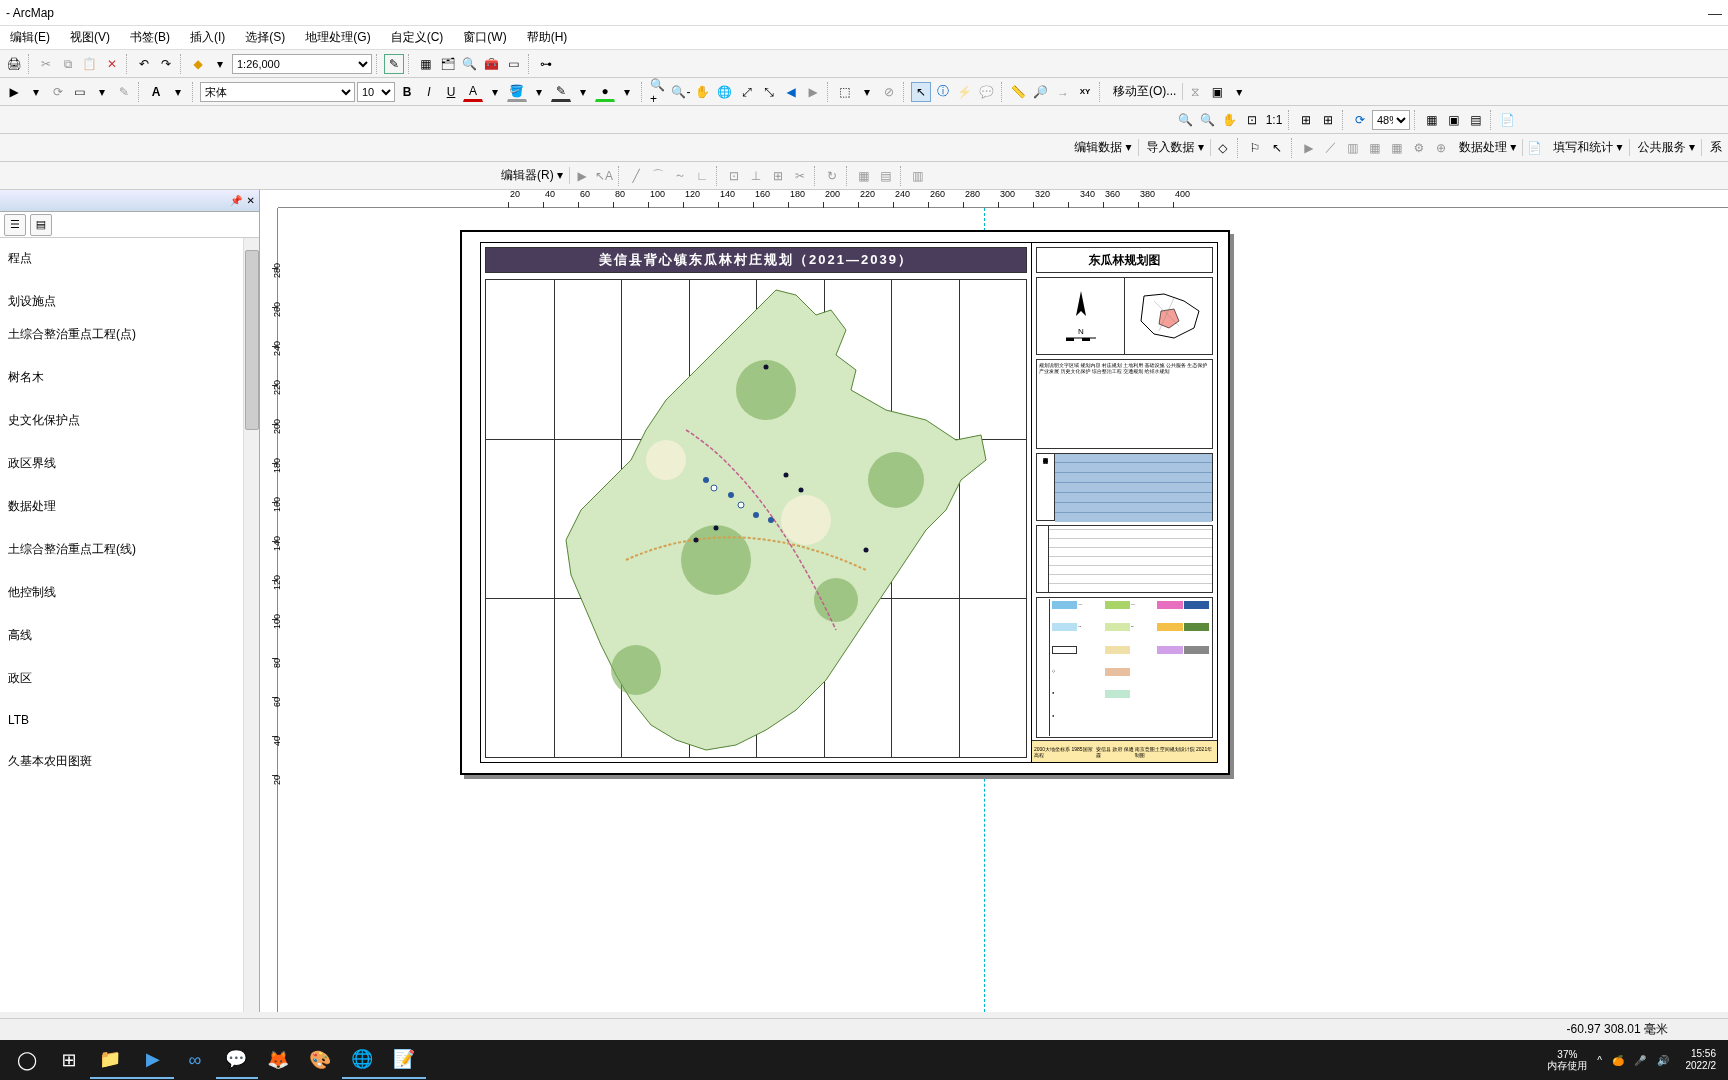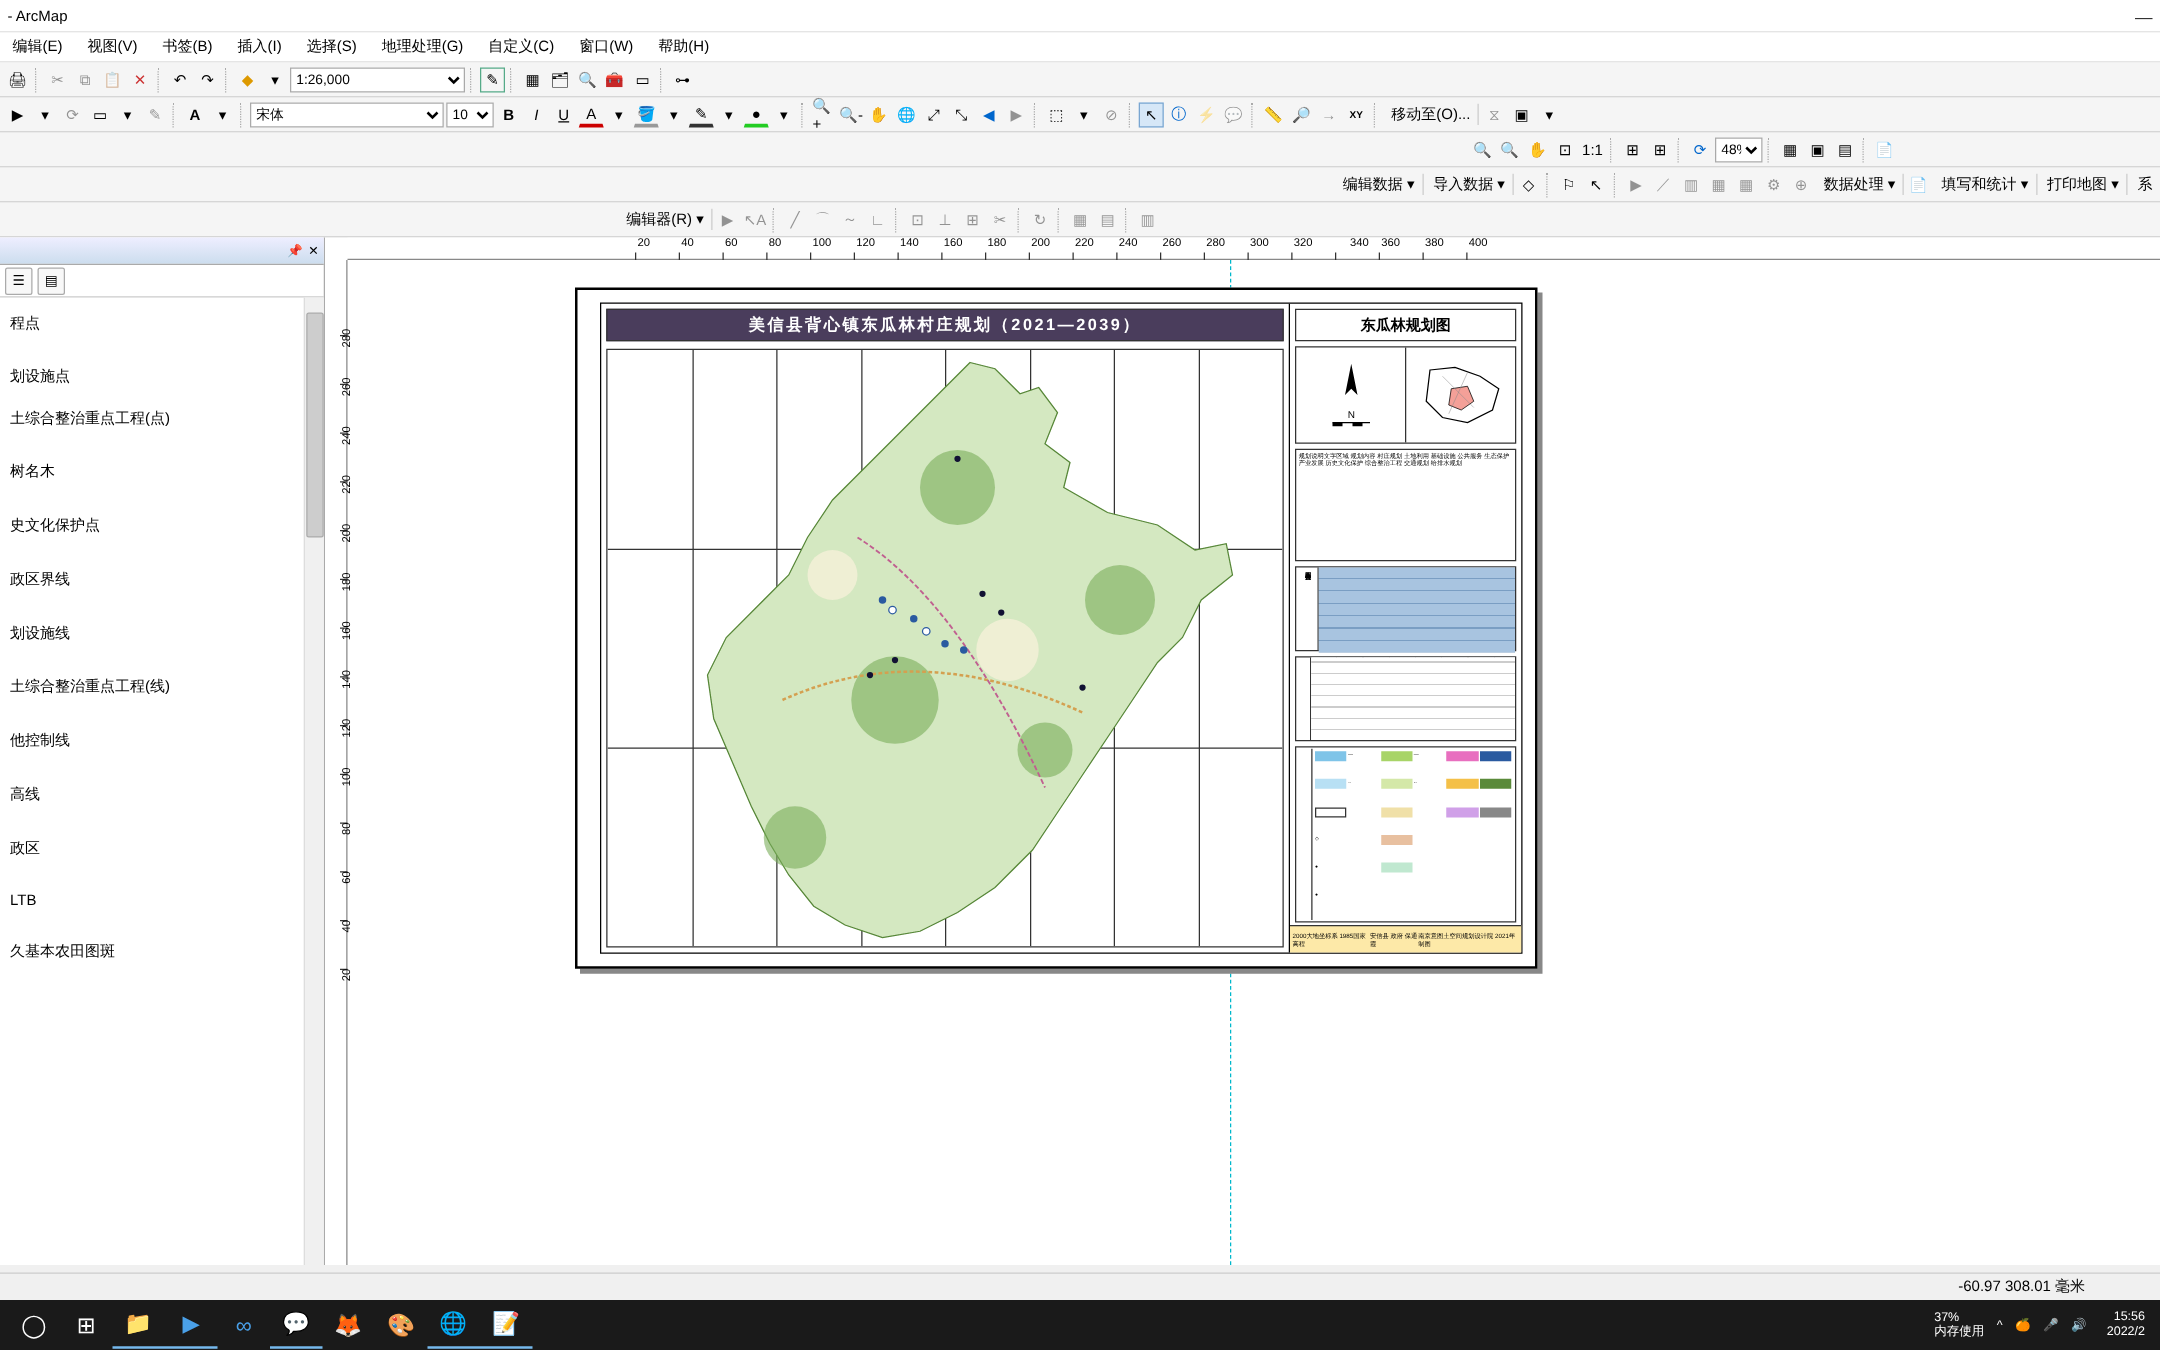--- a/index.html
+++ b/index.html
@@ -190,21 +190,21 @@
   <span class="ico" style="opacity:.4">▶</span>
   <span class="ico" style="opacity:.4">／</span>
   <span class="ico" style="opacity:.4">▥</span>
   <span class="ico" style="opacity:.4">▦</span>
   <span class="ico" style="opacity:.4">▦</span>
   <span class="ico" style="opacity:.4">⚙</span>
   <span class="ico" style="opacity:.4">⊕</span>
   <span class="txt-btn">数据处理 ▾</span>
   <span class="ico">📄</span>
   <span class="txt-btn">填写和统计 ▾</span>
-  <span class="txt-btn">打印地图 ▾</span>
+  <span class="txt-btn">公共服务 ▾</span>
   <span class="txt-btn" style="border:none">系</span>
 </div>
 
 <div class="toolbar" style="padding-left:495px">
   <span class="txt-btn">编辑器(R) ▾</span>
   <span class="ico" style="opacity:.4">▶</span>
   <span class="ico" style="opacity:.4">↖A</span>
   <span class="sep"></span>
   <span class="ico" style="opacity:.4">╱</span>
   <span class="ico" style="opacity:.4">⌒</span>
@@ -239,21 +239,21 @@
       <div style="height:10px"></div>
       <div class="item">划设施点</div>
       <div class="item">土综合整治重点工程(点)</div>
       <div style="height:10px"></div>
       <div class="item">树名木</div>
       <div style="height:10px"></div>
       <div class="item">史文化保护点</div>
       <div style="height:10px"></div>
       <div class="item">政区界线</div>
       <div style="height:10px"></div>
-      <div class="item">划设施线</div>
+      <div class="item">数据处理</div>
       <div style="height:10px"></div>
       <div class="item">土综合整治重点工程(线)</div>
       <div style="height:10px"></div>
       <div class="item">他控制线</div>
       <div style="height:10px"></div>
       <div class="item">高线</div>
       <div style="height:10px"></div>
       <div class="item">政区</div>
       <div style="height:10px"></div>
       <div class="item">LTB</div>
@@ -472,21 +472,21 @@
   <div class="tb-ico">⊞</div>
   <div class="tb-ico active" style="color:#f4c048">📁</div>
   <div class="tb-ico active" style="color:#4aa0e8">▶</div>
   <div class="tb-ico" style="color:#4aa0e8">∞</div>
   <div class="tb-ico active" style="color:#5ac060">💬</div>
   <div class="tb-ico" style="color:#f48020">🦊</div>
   <div class="tb-ico">🎨</div>
   <div class="tb-ico active" style="color:#4aa0e8">🌐</div>
   <div class="tb-ico active">📝</div>
   <div class="tray">
-    <div style="text-align:left;line-height:1.1">
+    <div style="text-align:center;line-height:1.1">
       <div>37%</div>
       <div>内存使用</div>
     </div>
     <span>^</span>
     <span style="color:#d4a050">🍊</span>
     <span>🎤</span>
     <span>🔊</span>
     <div class="clock">
       <div>15:56</div>
       <div>2022/2</div>

